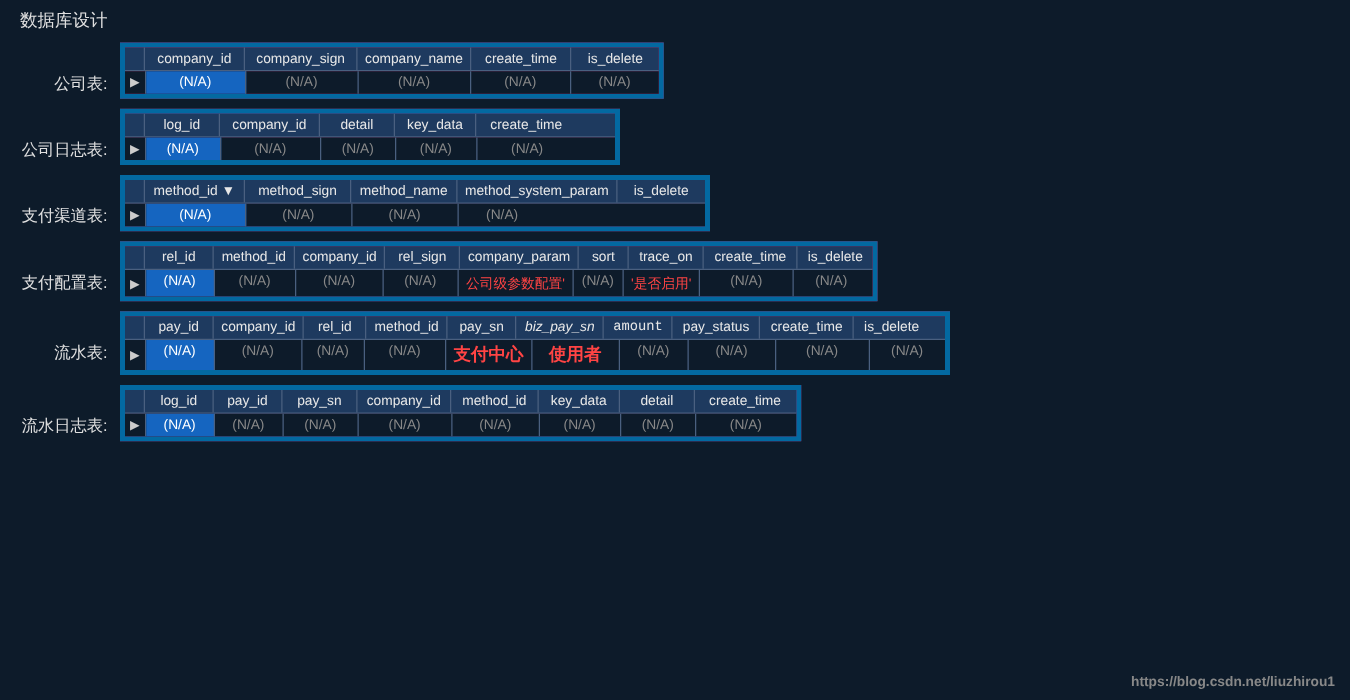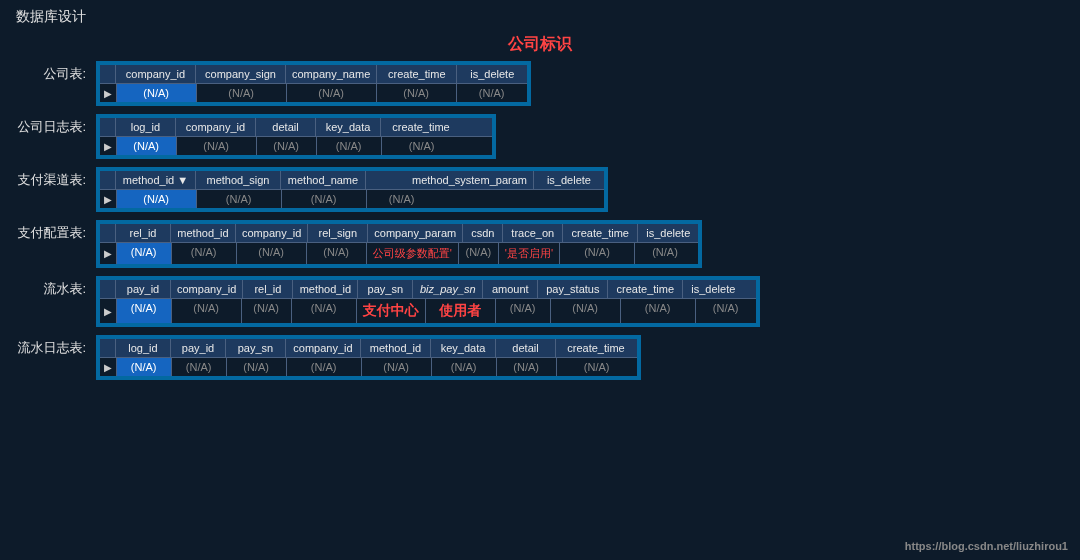--- a/index.html
+++ b/index.html
@@ -34,20 +34,21 @@
       margin-bottom: 8px;
     }
     .table-label {
       width: 80px;
       text-align: right;
       padding-right: 10px;
       padding-top: 4px;
       font-size: 13px;
       color: #e0e0e0;
       flex-shrink: 0;
+      margin-top: 20px;
     }
     .db-table {
       border: 4px solid #0369a1;
       background: #be185d;
       min-width: 400px;
     }
     .db-table-header {
       display: flex;
       background: #1e3a5f;
       border-bottom: 1px solid #4a6080;
@@ -99,21 +100,20 @@
       font-size: 11px;
       font-weight: bold;
     }
   </style>
 </head>
 <body>
 
 <div class="page-title">数据库设计</div>
 
 <div class="main-content">
-  <div class="section-title">公司标识</div>
 
   <div id="tables-container">
       <div class="table-row-container">
         <div class="table-label">公司表:</div>
         <div class="db-table">
           <div class="db-table-header">
             <div class="arrow-cell"></div>
             <div class="col-cell header" style="min-width: 80px;">company_id</div>
             <div class="col-cell header" style="min-width: 90px;">company_sign</div>
             <div class="col-cell header" style="min-width: 90px;">company_name</div>
@@ -152,21 +152,21 @@
         </div>
       </div>
       <div class="table-row-container">
         <div class="table-label">支付渠道表:</div>
         <div class="db-table">
           <div class="db-table-header">
             <div class="arrow-cell"></div>
             <div class="col-cell header" style="min-width: 80px;">method_id ▼</div>
             <div class="col-cell header" style="min-width: 85px;">method_sign</div>
             <div class="col-cell header" style="min-width: 85px; text-align: center;">method_name</div>
-            <div class="col-cell header" style="min-width: 120px; margin-left: 40px;">method_system_param</div>
+            <div class="col-cell header" style="min-width: 120px;">method_system_param</div>
             <div class="col-cell header" style="min-width: 70px;">is_delete</div>
           </div>
           <div class="db-table-body">
             <div class="arrow-cell">▶</div>
             <div class="col-cell selected" style="min-width: 80px;">(N/A)</div>
             <div class="col-cell" style="min-width: 85px; color: rgb(136, 136, 136);">(N/A)</div>
             <div class="col-cell" style="min-width: 85px; color: rgb(136, 136, 136);">(N/A)</div>
             <div class="col-cell" style="min-width: 70px; color: rgb(136, 136, 136);">(N/A)</div>
           </div>
         </div>
@@ -174,21 +174,21 @@
       <div class="table-row-container">
         <div class="table-label">支付配置表:</div>
         <div class="db-table">
           <div class="db-table-header">
             <div class="arrow-cell"></div>
             <div class="col-cell header" style="min-width: 55px;">rel_id</div>
             <div class="col-cell header" style="min-width: 65px;">method_id</div>
             <div class="col-cell header" style="min-width: 70px;">company_id</div>
             <div class="col-cell header" style="min-width: 60px;">rel_sign</div>
             <div class="col-cell header" style="min-width: 80px;">company_param</div>
-            <div class="col-cell header" style="min-width: 40px;">csdn</div>
+            <div class="col-cell header" style="min-width: 40px;">sort</div>
             <div class="col-cell header" style="min-width: 60px;">trace_on</div>
             <div class="col-cell header" style="min-width: 75px;">create_time</div>
             <div class="col-cell header" style="min-width: 60px;">is_delete</div>
           </div>
           <div class="db-table-body">
             <div class="arrow-cell">▶</div>
             <div class="col-cell selected" style="min-width: 55px;">(N/A)</div>
             <div class="col-cell" style="min-width: 65px; color: rgb(136, 136, 136);">(N/A)</div>
             <div class="col-cell" style="min-width: 70px; color: rgb(136, 136, 136);">(N/A)</div>
             <div class="col-cell" style="min-width: 60px; color: rgb(136, 136, 136);">(N/A)</div>
@@ -204,21 +204,21 @@
         <div class="table-label">流水表:</div>
         <div class="db-table">
           <div class="db-table-header">
             <div class="arrow-cell"></div>
             <div class="col-cell header" style="min-width: 55px;">pay_id</div>
             <div class="col-cell header" style="min-width: 70px;">company_id</div>
             <div class="col-cell header" style="min-width: 50px;">rel_id</div>
             <div class="col-cell header" style="min-width: 65px;">method_id</div>
             <div class="col-cell header" style="min-width: 55px;">pay_sn</div>
             <div class="col-cell header" style="min-width: 70px; font-style: italic;">biz_pay_sn</div>
-            <div class="col-cell header" style="min-width: 55px;">amount</div>
+            <div class="col-cell header" style="min-width: 55px; font-family: Liberation Mono, monospace;">amount</div>
             <div class="col-cell header" style="min-width: 70px;">pay_status</div>
             <div class="col-cell header" style="min-width: 75px;">create_time</div>
             <div class="col-cell header" style="min-width: 60px;">is_delete</div>
           </div>
           <div class="db-table-body">
             <div class="arrow-cell">▶</div>
             <div class="col-cell selected" style="min-width: 55px;">(N/A)</div>
             <div class="col-cell" style="min-width: 70px; color: rgb(136, 136, 136);">(N/A)</div>
             <div class="col-cell" style="min-width: 50px; color: rgb(136, 136, 136);">(N/A)</div>
             <div class="col-cell" style="min-width: 65px; color: rgb(136, 136, 136);">(N/A)</div>

